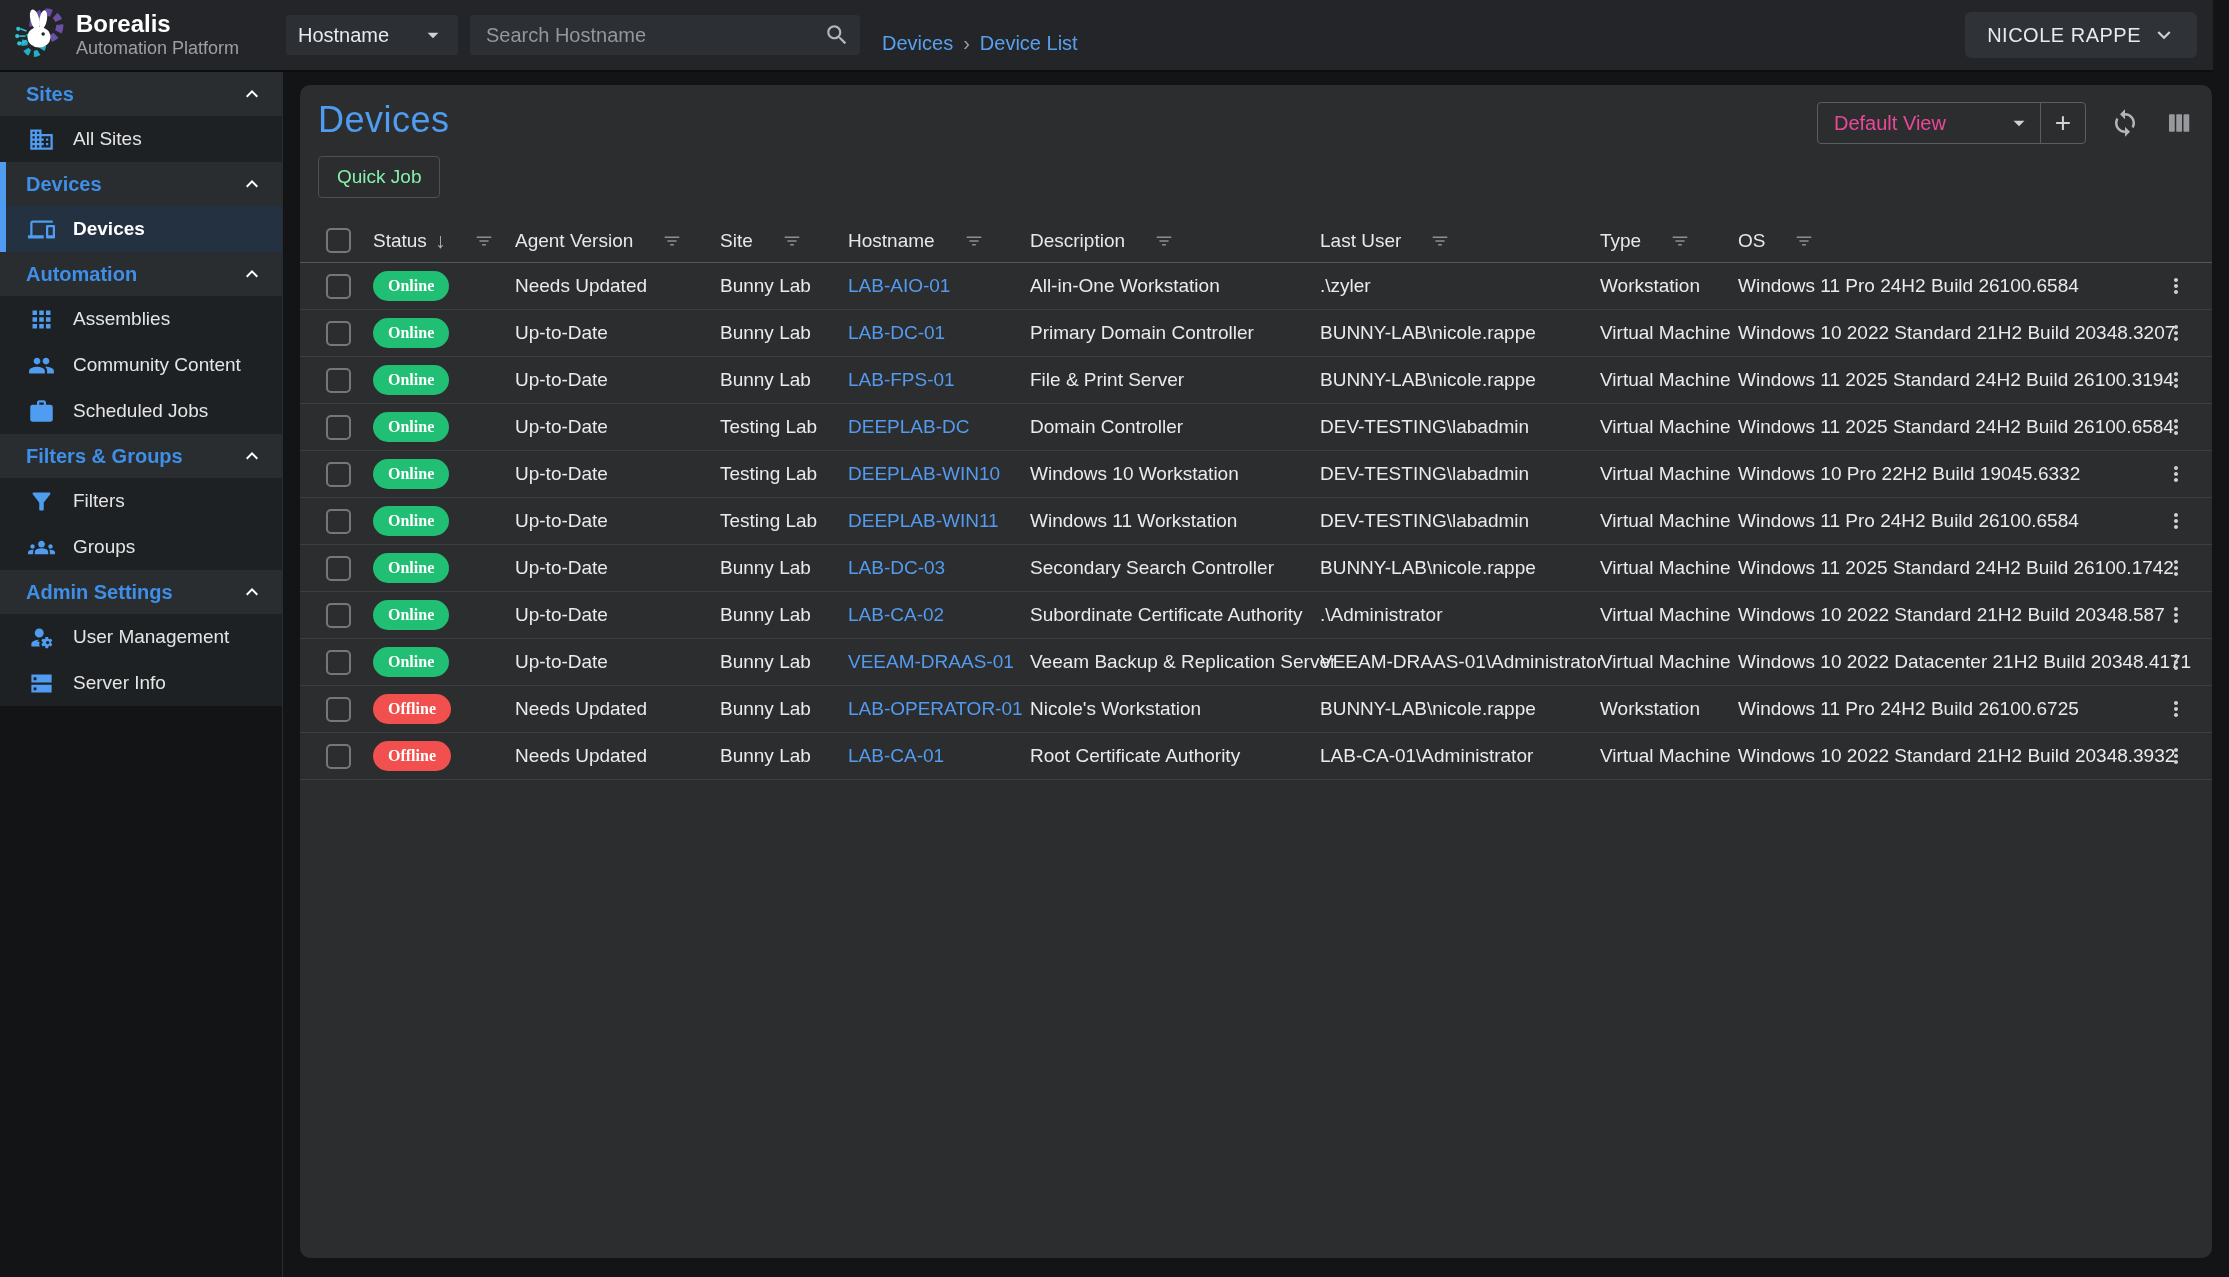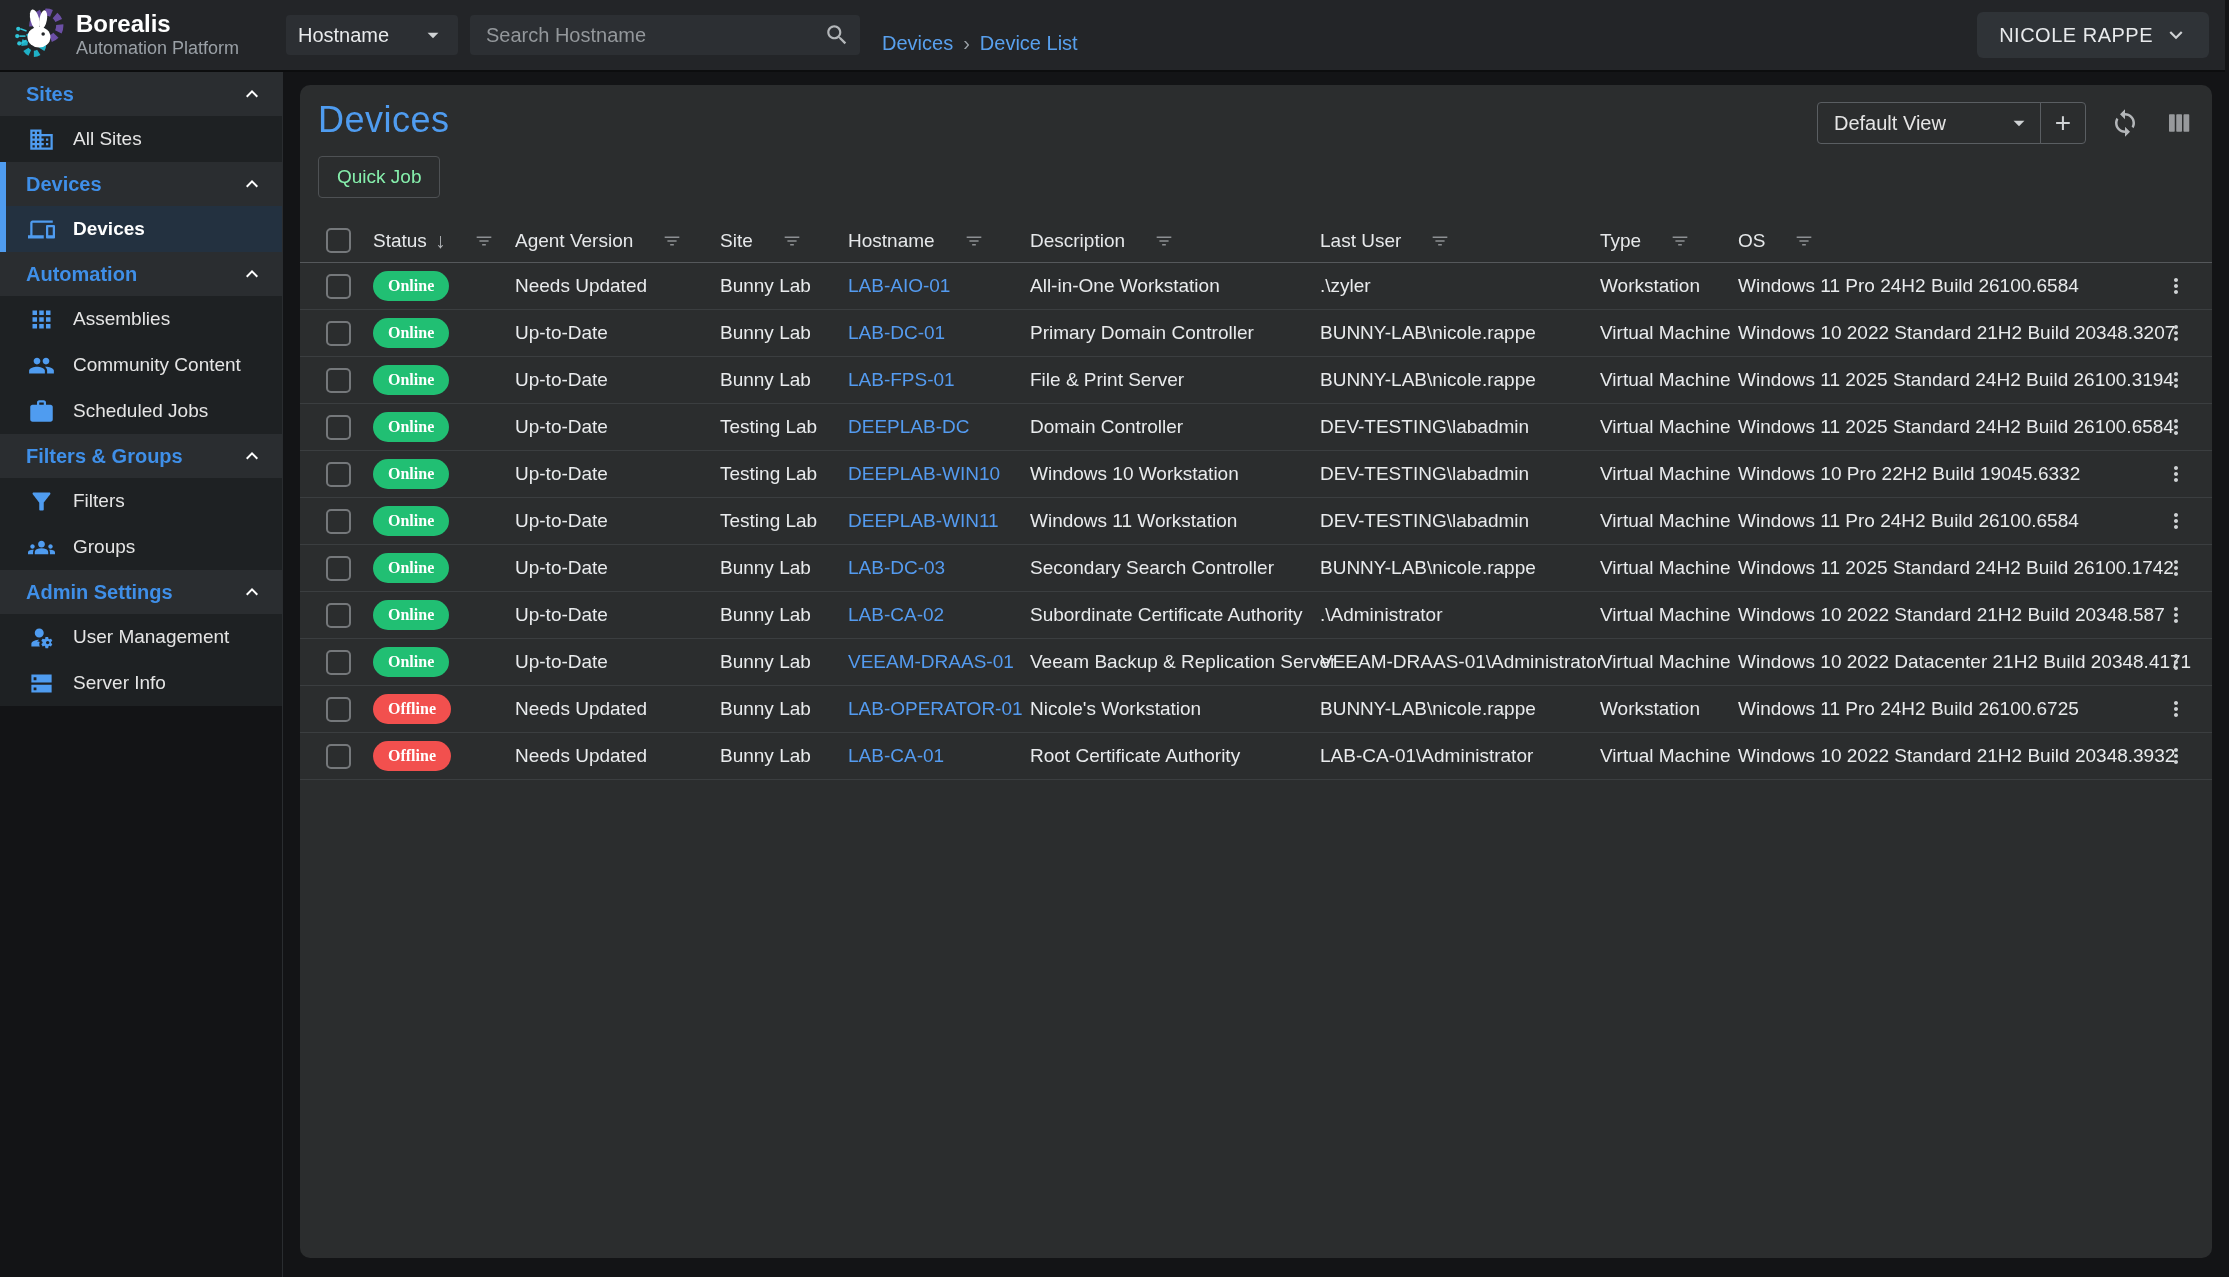--- a/index.html
+++ b/index.html
@@ -1,19 +1,19 @@
 <!DOCTYPE html>
 <html><head>
 <meta charset="utf-8">
 <style>
   html,body{margin:0;padding:0;background:#131416;font-family:"Liberation Sans",sans-serif;}
   .app{position:relative;width:2229px;height:1277px;overflow:hidden;background:#131416;color:#e9ebed;}
 
   
-  .topbar{position:absolute;top:0;left:0;right:4px;height:70px;background:#232528;display:flex;align-items:center;border-bottom:2px solid #0c0d0e;z-index:5;}
+  .topbar{position:absolute;top:0;left:0;right:16px;height:70px;background:#232528;display:flex;align-items:center;border-bottom:2px solid #0c0d0e;z-index:5;}
   .brand{width:283px;min-width:283px;display:flex;align-items:center;padding-left:12px;box-sizing:border-box;gap:10px;}
   .brand-title{font-size:24px;font-weight:bold;color:#ffffff;line-height:1.1;}
   .brand-sub{font-size:18px;color:#9aa0a6;line-height:1.15;}
   .select-box{display:flex;align-items:center;justify-content:space-between;background:#2c2f33;border-radius:4px;height:40px;box-sizing:border-box;padding:0 12px;cursor:pointer;}
   .search-by{width:172px;margin-left:3px;}
   .search-by span{font-size:20px;color:#e8eaec;}
   .caret svg{width:26px;height:26px;display:block;color:#cfd2d4;}
   .searchbox{display:flex;align-items:center;background:#2c2f33;border-radius:4px;height:40px;width:390px;margin-left:12px;padding:0 10px 0 14px;box-sizing:border-box;}
   .searchbox input{flex:1;background:transparent;border:none;outline:none;color:#e8eaec;font-size:20px;font-family:"Liberation Sans",sans-serif;}
   .searchbox input::placeholder{color:#93979b;}
@@ -38,21 +38,21 @@
   .nav-item .nav-label{color:#e5e5e5;font-size:19px;}
   .nav-item.selected .nav-label{color:#ffffff;font-weight:bold;}
 
   
   .main{position:absolute;left:284px;top:72px;right:0;bottom:0;}
   .card{position:absolute;left:16px;top:13px;right:17px;bottom:19px;background:#2b2d2e;border-radius:10px;overflow:hidden;}
   .card-top{display:flex;align-items:flex-start;justify-content:space-between;padding:14px 18px 0 18px;}
   .page-title{margin:0;font-size:36px;font-weight:400;color:#4f9cf0;letter-spacing:.5px;}
   .toolbar{display:flex;align-items:center;margin-top:3px;}
   .view-select{display:flex;align-items:center;justify-content:space-between;width:224px;height:42px;border:1px solid #5a5e62;border-radius:4px 0 0 4px;padding:0 8px 0 16px;box-sizing:border-box;cursor:pointer;}
-  .view-select span{font-size:20px;color:#e5e5e5;}
+  .view-select span{font-size:20px;color:#ec4899;}
   .add-view{width:46px;height:42px;border:1px solid #5a5e62;border-left:1px solid #5a5e62;margin-left:-1px;border-radius:0 4px 4px 0;background:transparent;color:#d0d3d5;font-size:28px;line-height:1;cursor:pointer;font-family:"Liberation Sans",sans-serif;}
   .icon-btn{background:transparent;border:none;padding:0;margin-left:24px;cursor:pointer;color:#b3b6b9;}
   .icon-btn svg{width:30px;height:30px;display:block;}
   .icon-btn.cols{color:#97999c;}
   .quick-job{margin:12px 0 0 18px;background:transparent;border:1px solid #4e5154;border-radius:4px;color:#86efac;font-size:19px;padding:9px 18px;cursor:pointer;font-family:"Liberation Sans",sans-serif;}
 
   
   .table{margin-top:21px;--cols:73px 142px 205px 128px 182px 290px 280px 138px 402px 1fr;}
   .thead{display:grid;grid-template-columns:var(--cols);align-items:center;height:43px;border-bottom:1px solid #55585b;}
   .trow{display:grid;grid-template-columns:var(--cols);align-items:center;height:46px;border-bottom:1px solid #3b3e40;cursor:pointer;}

